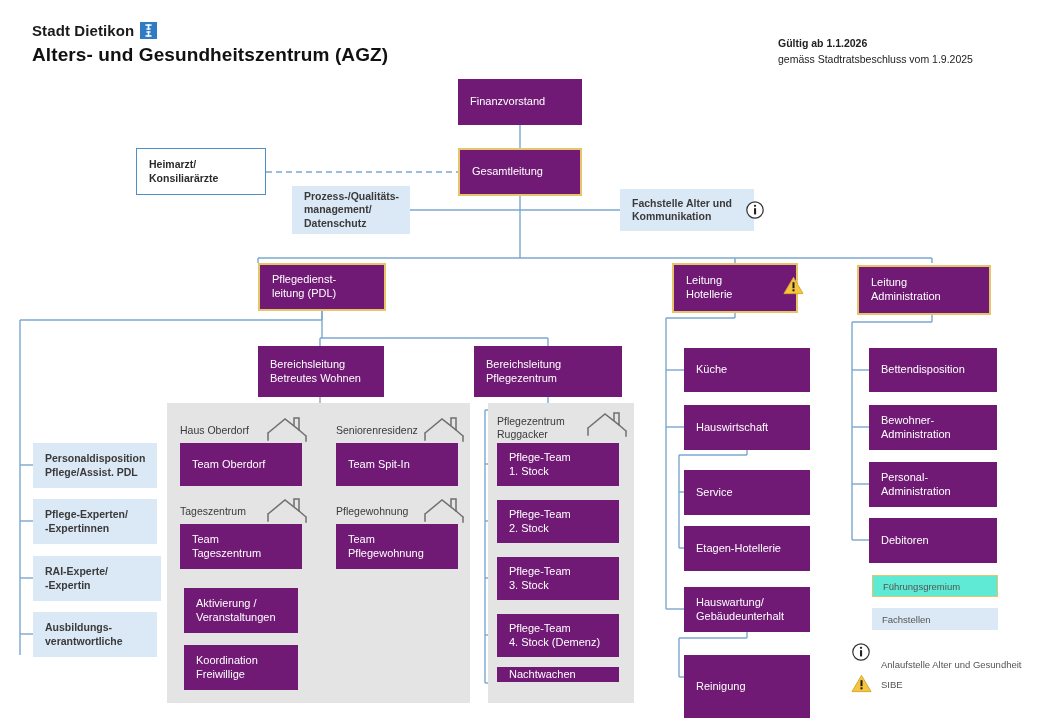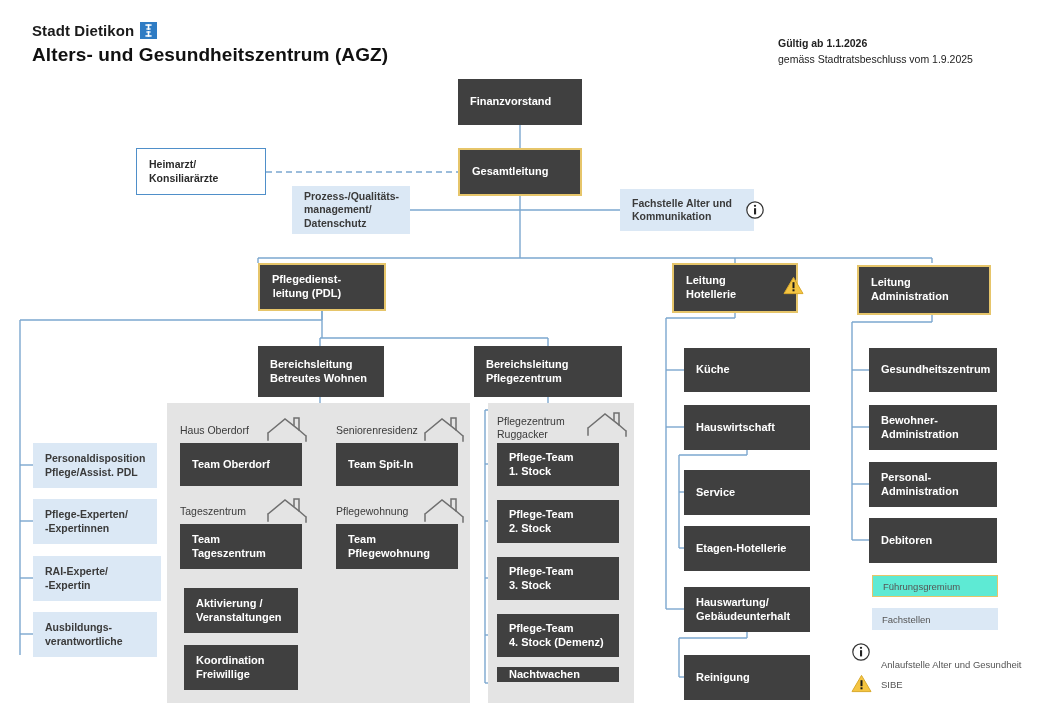--- a/index.html
+++ b/index.html
@@ -22,21 +22,21 @@
   .crest svg{display:block;}
   .maintitle{position:absolute;left:32px;top:44px;font-size:19px;font-weight:bold;color:#111;letter-spacing:.1px;}
   .valid1{position:absolute;left:778px;top:37px;font-size:10.5px;font-weight:bold;color:#222;}
   .valid2{position:absolute;left:778px;top:53px;font-size:10.5px;color:#222;}
 
   
   .node{position:absolute;box-sizing:border-box;display:flex;align-items:center;font-weight:bold;}
   .node .txt{display:block;line-height:1.25;}
 
   
-  .blue{background:#404040;color:#ffffff;font-size:11px;font-weight:bold;padding:3px 12px;}
+  .blue{background:#701a75;color:#ffffff;font-size:11px;font-weight:normal;padding:3px 12px;}
   
   .gold{border:2px solid #e6c56a;}
   
   .fach{background:#dbe8f5;color:#3a3a3a;font-size:10.5px;font-weight:bold;padding:0 12px;}
   
   .outline{background:#ffffff;border:1px solid #4f8fc9;color:#2b2b2b;font-size:10.5px;padding:0 12px;}
 
   
   .panel{position:absolute;background:#e4e4e4;}
   .glabel{position:absolute;font-size:10.5px;color:#3a3a3a;}
@@ -402,26 +402,26 @@
   </div>
   <div class="node blue" style="left:684px;top:526px;width:126px;height:45px;">
     <span class="txt">Etagen-Hotellerie</span>
   </div>
   <div class="node blue" style="left:684px;top:587px;width:126px;height:45px;">
     <span class="txt">
       <span>Hauswartung/</span><br>
       <span>Gebäudeunterhalt</span>
     </span>
   </div>
-  <div class="node blue" style="left:684px;top:655px;width:126px;height:45px;">
+  <div class="node blue" style="left:684px;top:655px;width:126px;height:63px;">
     <span class="txt">Reinigung</span>
   </div>
 
   <div class="node blue" style="left:869px;top:348px;width:128px;height:44px;">
-    <span class="txt">Gesundheitszentrum</span>
+    <span class="txt">Bettendisposition</span>
   </div>
   <div class="node blue" style="left:869px;top:405px;width:128px;height:45px;">
     <span class="txt">
       <span>Bewohner-</span><br>
       <span>Administration</span>
     </span>
   </div>
   <div class="node blue" style="left:869px;top:462px;width:128px;height:45px;">
     <span class="txt">
       <span>Personal-</span><br>

